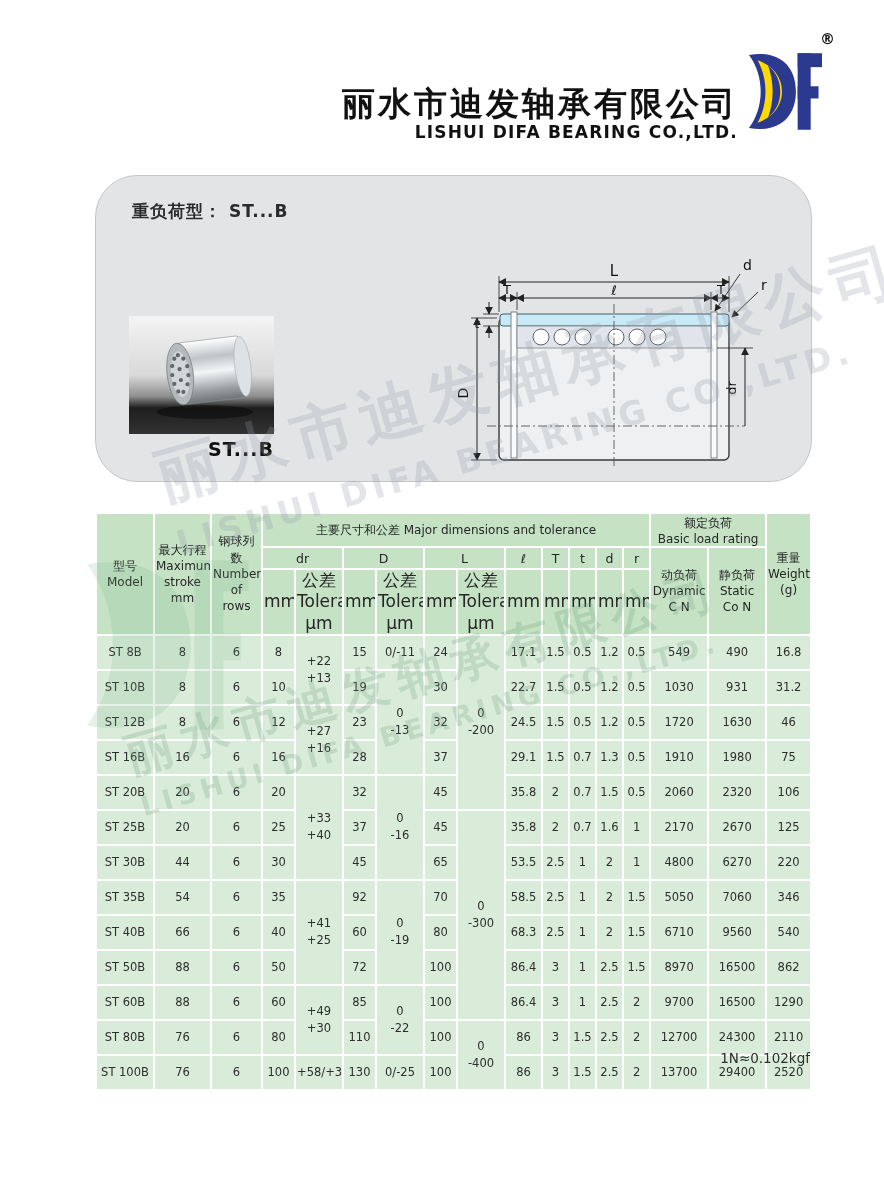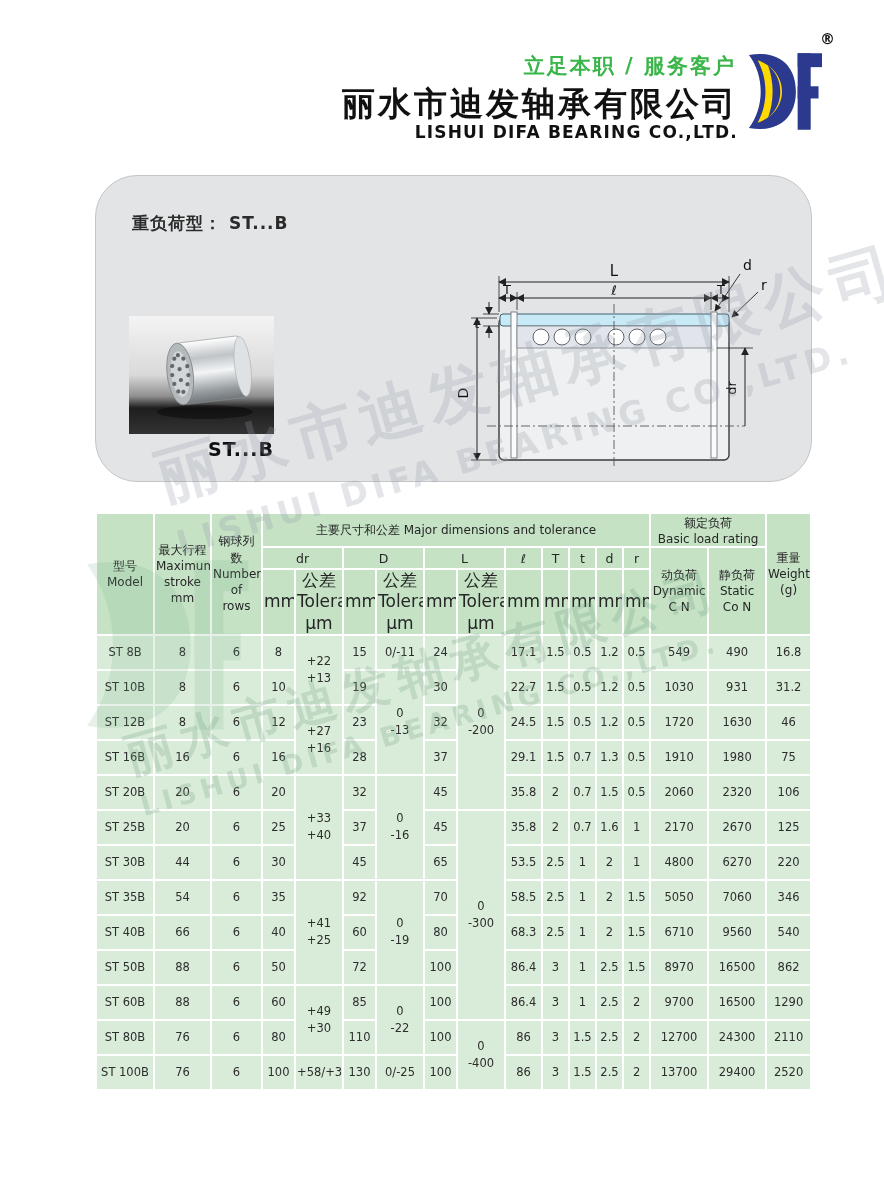--- a/index.html
+++ b/index.html
@@ -9,21 +9,21 @@
   
   .hdr{position:absolute;left:0;top:0;width:884px;height:165px;z-index:2;}
   .slogan{position:absolute;right:148px;top:52px;font-size:21px;font-weight:bold;color:#3ab54a;letter-spacing:2px;}
   .company-cn{position:absolute;right:146px;top:82px;font-size:33px;font-weight:bold;color:#111;letter-spacing:3px;white-space:nowrap;}
   .company-en{position:absolute;right:146px;top:122px;font-size:17px;font-weight:bold;color:#111;letter-spacing:1.2px;white-space:nowrap;}
   .logo{position:absolute;left:742px;top:44px;width:80px;height:95px;}
   .regmark{position:absolute;left:820px;top:30px;font-size:15px;font-weight:bold;color:#111;}
 
   
   .panel{position:absolute;left:95px;top:175px;width:715px;height:305px;background:#e3e4e6;border:1px solid #c3c5c7;border-radius:42px;z-index:1;}
-  .type-cn{position:absolute;left:36px;top:36px;font-size:17px;font-weight:600;color:#2b2b2b;letter-spacing:1px;}
+  .type-cn{position:absolute;left:36px;top:24px;font-size:17px;font-weight:600;color:#2b2b2b;letter-spacing:1px;}
   .type-en{position:absolute;left:36px;top:49px;font-size:17px;font-weight:500;color:#2b2b2b;}
   .photo{position:absolute;left:33px;top:140px;width:145px;height:118px;}
   .photo-caption{position:absolute;left:33px;top:262px;width:145px;text-align:right;font-size:19px;font-weight:bold;color:#111;letter-spacing:1px;}
   .diagram{position:absolute;left:345px;top:72px;width:352px;height:236px;}
 
   
   .wm{position:absolute;z-index:3;pointer-events:none;transform:rotate(-16deg);font-weight:bold;white-space:nowrap;}
   .wm .l1{display:block;letter-spacing:8px;}
   .wm .l2{display:block;letter-spacing:5px;}
   .wm1{left:150px;top:330px;color:rgba(148,156,166,0.26);}
@@ -46,21 +46,20 @@
   td.tol{font-size:11.5px;line-height:1.5;}
 
   .footnote{position:absolute;left:95px;top:1050px;width:715px;text-align:right;font-size:13.5px;color:#2d2d2d;z-index:2;}
 </style>
 </head>
 <body>
 
 <div class="page">
 
   <div class="hdr">
-    <div class="slogan">立足本职 / 服务客户</div>
     <div class="company-cn">丽水市迪发轴承有限公司</div>
     <div class="company-en">LISHUI DIFA BEARING CO.,LTD.</div>
     <svg class="logo" viewBox="0 0 92 104">
       <path d="M8 10 C42 4, 62 22, 62 52 C62 82, 42 100, 8 94 C26 70, 26 34, 8 10 Z" fill="#2b3a8f"></path>
       <path d="M18 16 C40 24, 46 40, 46 52 C46 64, 40 80, 18 88 C30 66, 30 38, 18 16 Z" fill="#ffd900"></path>
       <path d="M30 22 C42 32, 44 44, 44 52 C44 60, 42 72, 30 82 C37 62, 37 42, 30 22 Z" fill="#2b3a8f"></path>
       <rect x="64" y="8" width="15" height="88" fill="#2b3a8f"></rect>
       <rect x="64" y="8" width="28" height="16" fill="#2b3a8f"></rect>
       <rect x="64" y="46" width="24" height="14" fill="#2b3a8f"></rect>
     </svg>
@@ -500,13 +499,14 @@
           <td>1.5</td>
           <td>2.5</td>
           <td>2</td>
           <td>13700</td>
           <td>29400</td>
           <td>2520</td>
         </tr>
       </tbody>
   </table>
 
+  <div class="footnote">1N≈0.102kgf</div>
 </div>
 
 </body></html>

